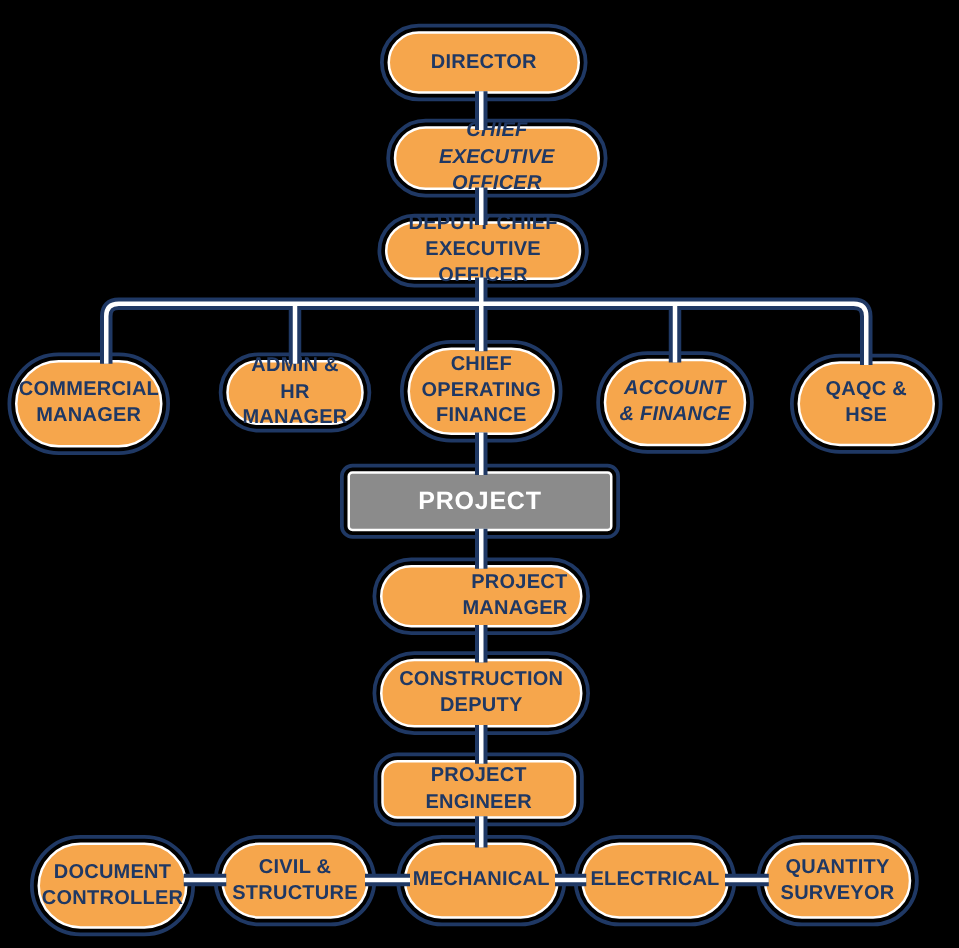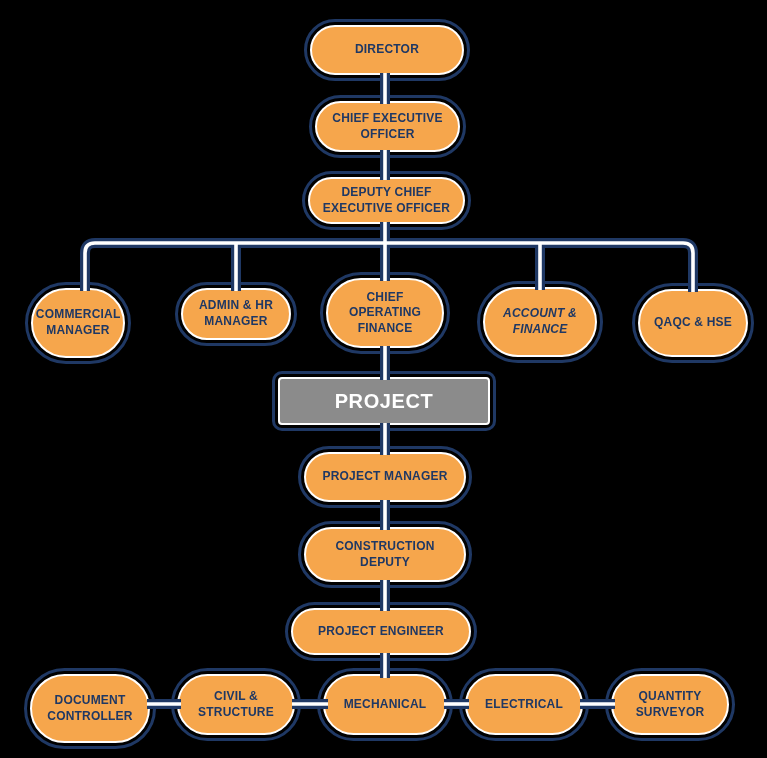--- a/index.html
+++ b/index.html
@@ -15,47 +15,47 @@
     position:absolute;
     box-sizing:border-box;
     background:#F6A64C;
     border:2px solid #FFFFFF;
     outline:3px solid #1F3864;
     outline-offset:3px;
     display:flex;align-items:center;justify-content:center;
     text-align:center;
     color:#1F3864;
     font-weight:bold;
-    font-size:12px;
+    font-size:16px;
     line-height:1.3;
     letter-spacing:0.2px;
     z-index:1;
     padding:2px 10px;
   }
   .stadium{border-radius:999px;}
   .rect{border-radius:4px;align-items:center;}
   .gray{
     background:#8B8B8B;
     color:#FFFFFF;
     font-size:20px;
     letter-spacing:0.6px;
   }
   
   .n-director{left:310px;top:25px;width:154px;height:50px;}
-  .n-ceo{left:315px;top:101px;width:145px;height:51px;}
+  .n-ceo{left:315px;top:101px;width:165px;height:51px;font-style:italic;}
   .n-deputy{left:308px;top:177px;width:157px;height:47px;}
-  .n-commercial{left:31px;top:288px;width:94px;height:70px;text-align:center;}
+  .n-commercial{left:12px;top:288px;width:118px;height:70px;text-align:center;}
   .n-adminhr{left:181px;top:288px;width:110px;height:52px;}
   .n-coo{left:326px;top:278px;width:118px;height:70px;padding:2px 14px;}
   .n-account{left:483px;top:287px;width:114px;height:70px;font-style:italic;}
   .n-qaqc{left:638px;top:289px;width:110px;height:68px;}
   .n-project{left:278px;top:377px;width:212px;height:48px;}
   .n-pm{left:304px;top:452px;width:162px;height:50px;text-align:right;}
   .n-cm{left:304px;top:527px;width:162px;height:55px;}
-  .n-pe{left:291px;top:608px;width:180px;height:47px;}
+  .n-pe{left:305px;top:608px;width:156px;height:47px;border-radius:13px;}
   .n-doc{left:30px;top:674px;width:120px;height:69px;}
   .n-civil{left:177px;top:674px;width:118px;height:61px;}
   .n-mech{left:323px;top:674px;width:124px;height:61px;}
   .n-elec{left:465px;top:674px;width:118px;height:61px;}
   .n-qs{left:611px;top:674px;width:118px;height:61px;}
   
   .wires{
     position:absolute;left:0;top:0;width:767px;height:758px;
     z-index:2;pointer-events:none;
   }

